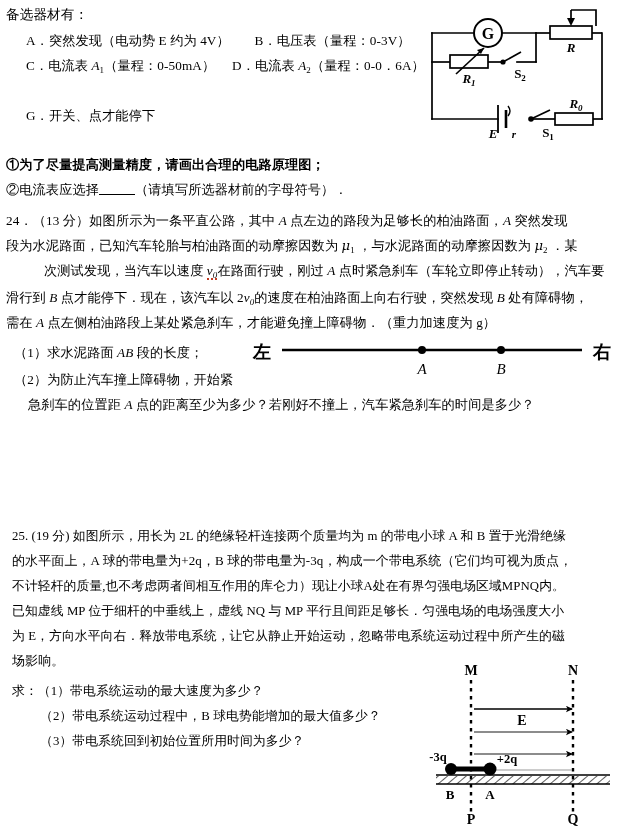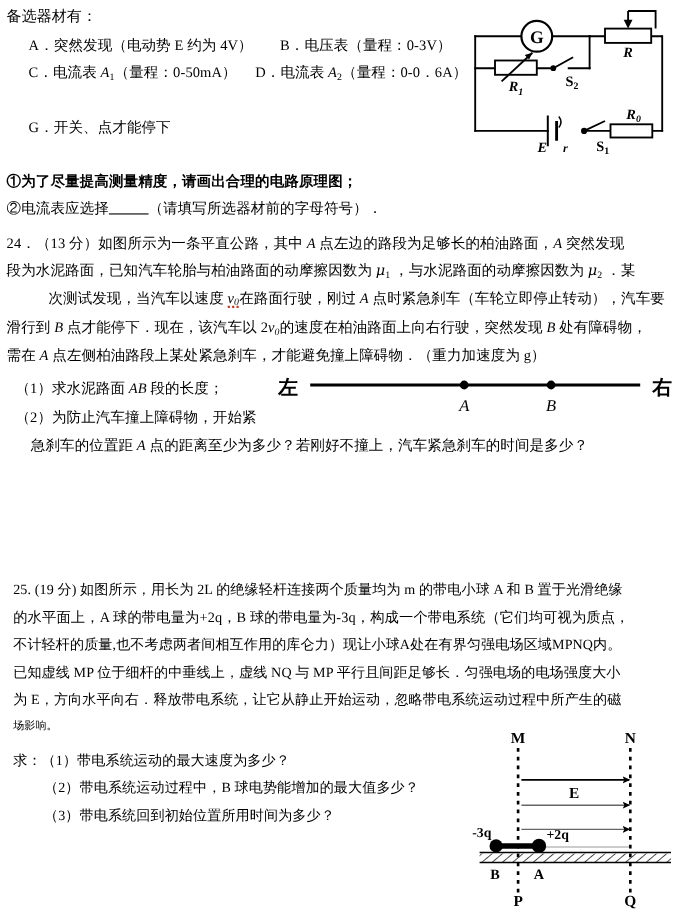--- a/index.html
+++ b/index.html
@@ -233,21 +233,21 @@
       <text x="176" y="38" font-family="'Liberation Serif',serif" font-size="15" font-style="italic" text-anchor="middle" fill="#000">A</text>
       <text x="255" y="38" font-family="'Liberation Serif',serif" font-size="15" font-style="italic" text-anchor="middle" fill="#000">B</text>
     </svg>
   </div>
 
   <div class="txt" style="left:12px; top:527px; font-size:12.8px;">25. (19 分) 如图所示，用长为 2L 的绝缘轻杆连接两个质量均为 m 的带电小球 A 和 B 置于光滑绝缘</div>
   <div class="txt" style="left:12px; top:552px; font-size:13px;">的水平面上，A 球的带电量为+2q，B 球的带电量为-3q，构成一个带电系统（它们均可视为质点，</div>
   <div class="txt" style="left:12px; top:602px; font-size:12.8px;">已知虚线 MP 位于细杆的中垂线上，虚线 NQ 与 MP 平行且间距足够长．匀强电场的电场强度大小</div>
   <div class="txt" style="left:12px; top:577px; font-size:12.8px;">不计轻杆的质量,也不考虑两者间相互作用的库仑力）现让小球A处在有界匀强电场区域MPNQ内。</div>
   <div class="txt" style="left:12px; top:627px; font-size:12.8px;">为 E，方向水平向右．释放带电系统，让它从静止开始运动，忽略带电系统运动过程中所产生的磁</div>
-  <div class="txt" style="left:12px; top:652px; font-size:10px;">场影响。</div>
+  <div class="txt" style="left:12px; top:652px; font-size:13px;">场影响。</div>
 
   <div class="txt" style="left:12px; top:682px; font-size:12.8px;">
     <span>求：</span><span>（1）带电系统运动的最大速度为多少？</span>
   </div>
   <div class="txt" style="left:40px; top:707px; font-size:12.8px;">（2）带电系统运动过程中，B 球电势能增加的最大值多少？</div>
   <div class="txt" style="left:40px; top:732px; font-size:12.8px;">（3）带电系统回到初始位置所用时间为多少？</div>
 
   <div id="field">
     <svg width="196" height="164" viewBox="0 0 196 164">
       <defs>

